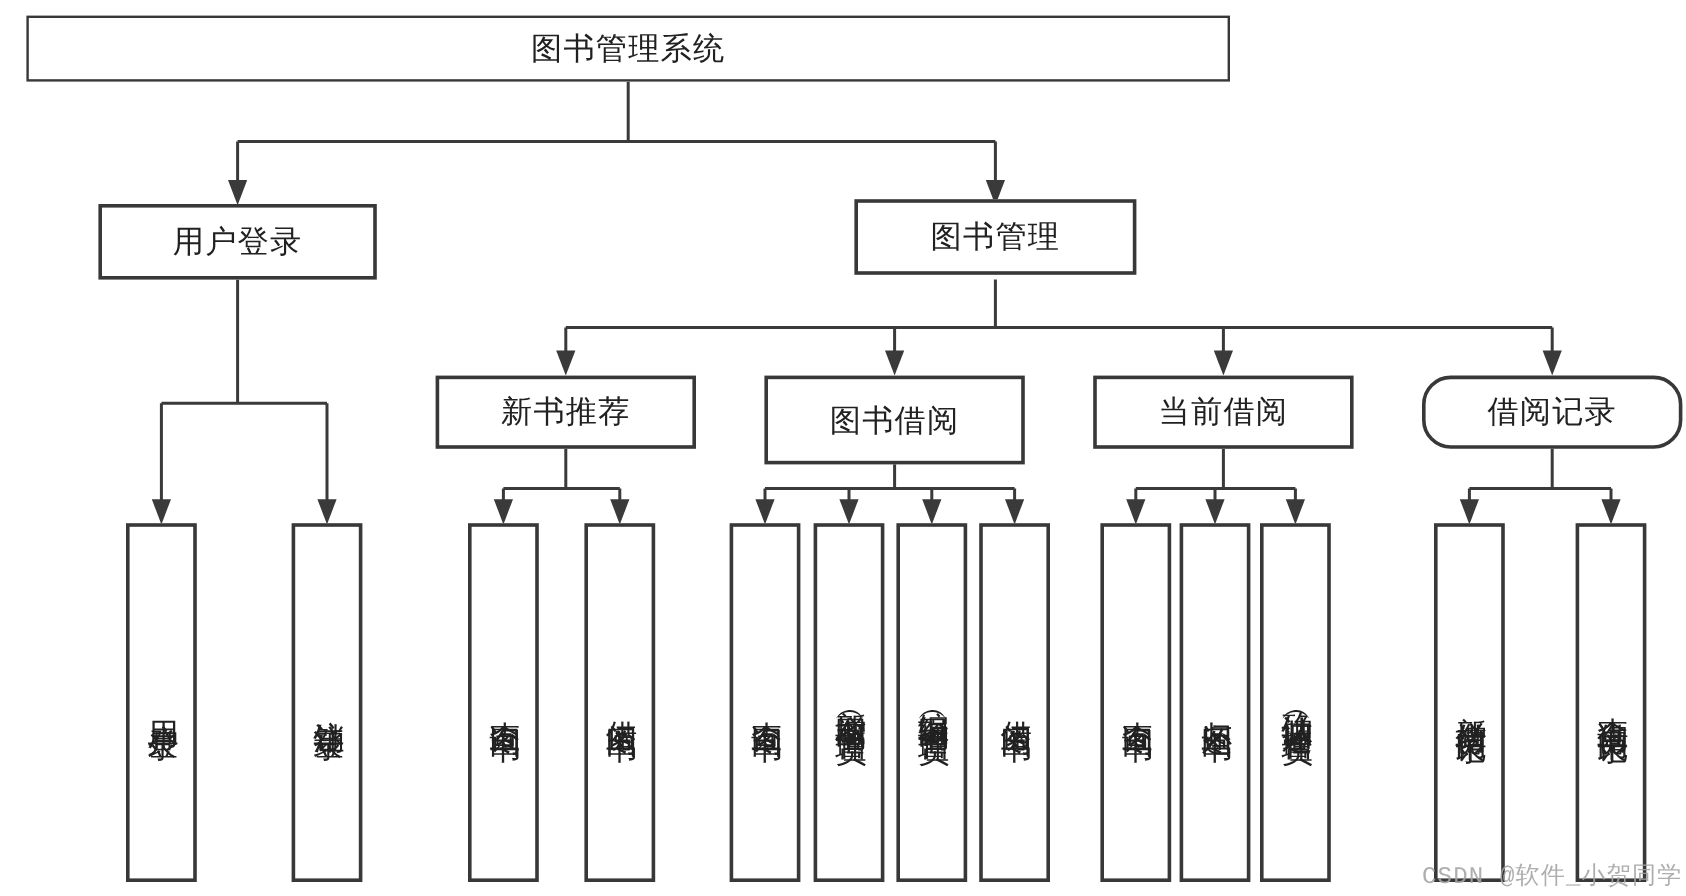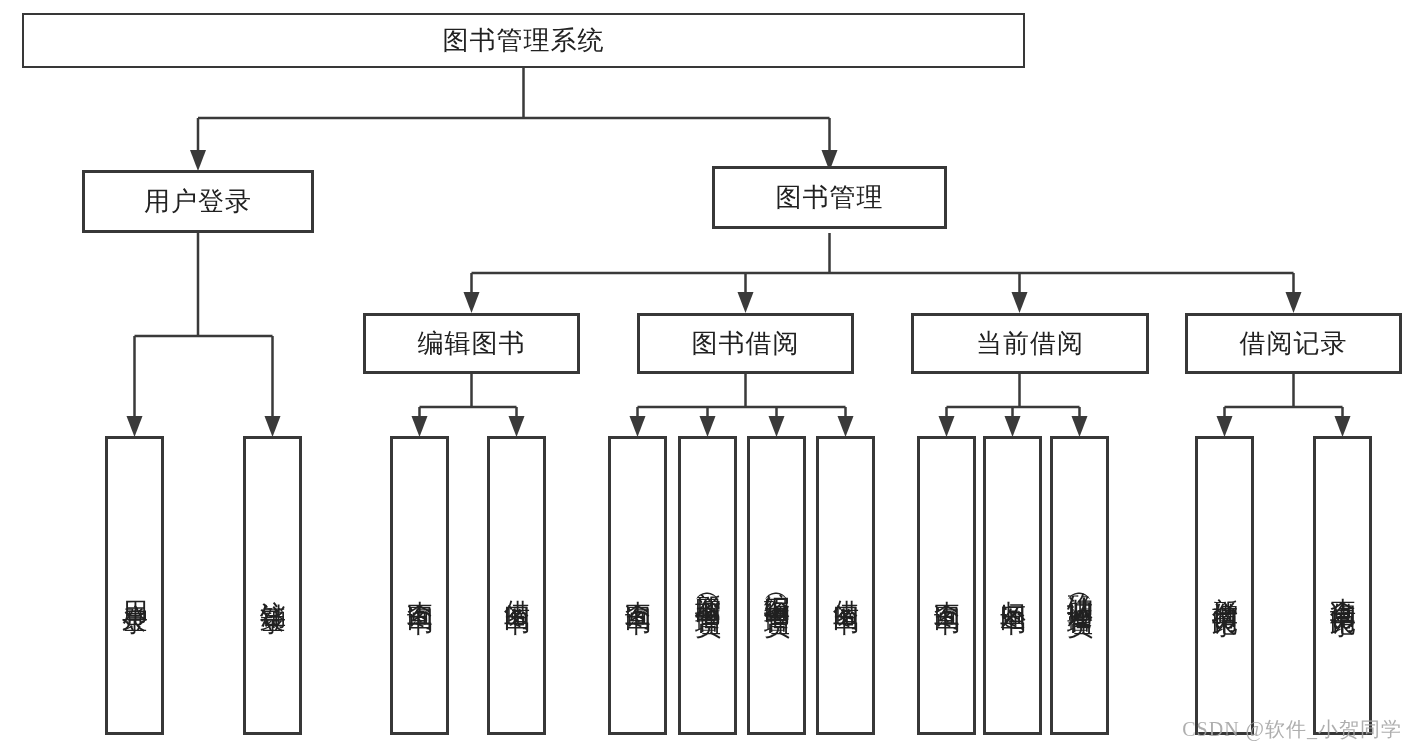--- a/index.html
+++ b/index.html
@@ -1,21 +1,21 @@
 <!DOCTYPE html>
 <html><head>
 <meta charset="utf-8">
 <style>
   html, body { margin: 0; padding: 0; background: #ffffff; }
   #stage {
     position: relative;
     width: 1405px;
     height: 747px;
     background: #ffffff;
-    font-family: Liberation Serif, serif;
+    font-family: Liberation Mono, monospace;
     overflow: hidden;
   }
   #wires { position: absolute; left: 0; top: 0; z-index: 1; }
   .box {
     position: absolute;
     box-sizing: border-box;
     background: #ffffff;
     border: 3px solid #383838;
     display: flex;
     align-items: center;
@@ -113,29 +113,29 @@
   </div>
 
   <div class="box" style="left:82px; top:170px; width:232px; height:63px;">
     <span>用户登录</span>
   </div>
   <div class="box" style="left:712px; top:166px; width:235px; height:63px;">
     <span>图书管理</span>
   </div>
 
   <div class="box" style="left:363px; top:313px; width:217px; height:61px;">
-    <span>编辑图书</span>
+    <span>新书推荐</span>
   </div>
-  <div class="box" style="left:637px; top:313px; width:217px; height:61px;">
+  <div class="box" style="left:637px; top:313px; width:217px; height:74px;">
     <span>图书借阅</span>
   </div>
-  <div class="box" style="left:911px; top:313px; width:238px; height:61px;text-align:right;">
+  <div class="box" style="left:911px; top:313px; width:217px; height:61px;text-align:right;">
     <span>当前借阅</span>
   </div>
-  <div class="box" style="left:1185px; top:313px; width:217px; height:61px;">
+  <div class="box" style="left:1185px; top:313px; width:217px; height:61px;border-radius:24px;">
     <span>借阅记录</span>
   </div>
 
   <div class="box vbox" style="left:105px; top:436px; width:59px; height:299px;">
     <span>用户登录</span>
   </div>
   <div class="box vbox" style="left:243px; top:436px; width:59px; height:299px;">
     <span>注销登录</span>
   </div>
 

